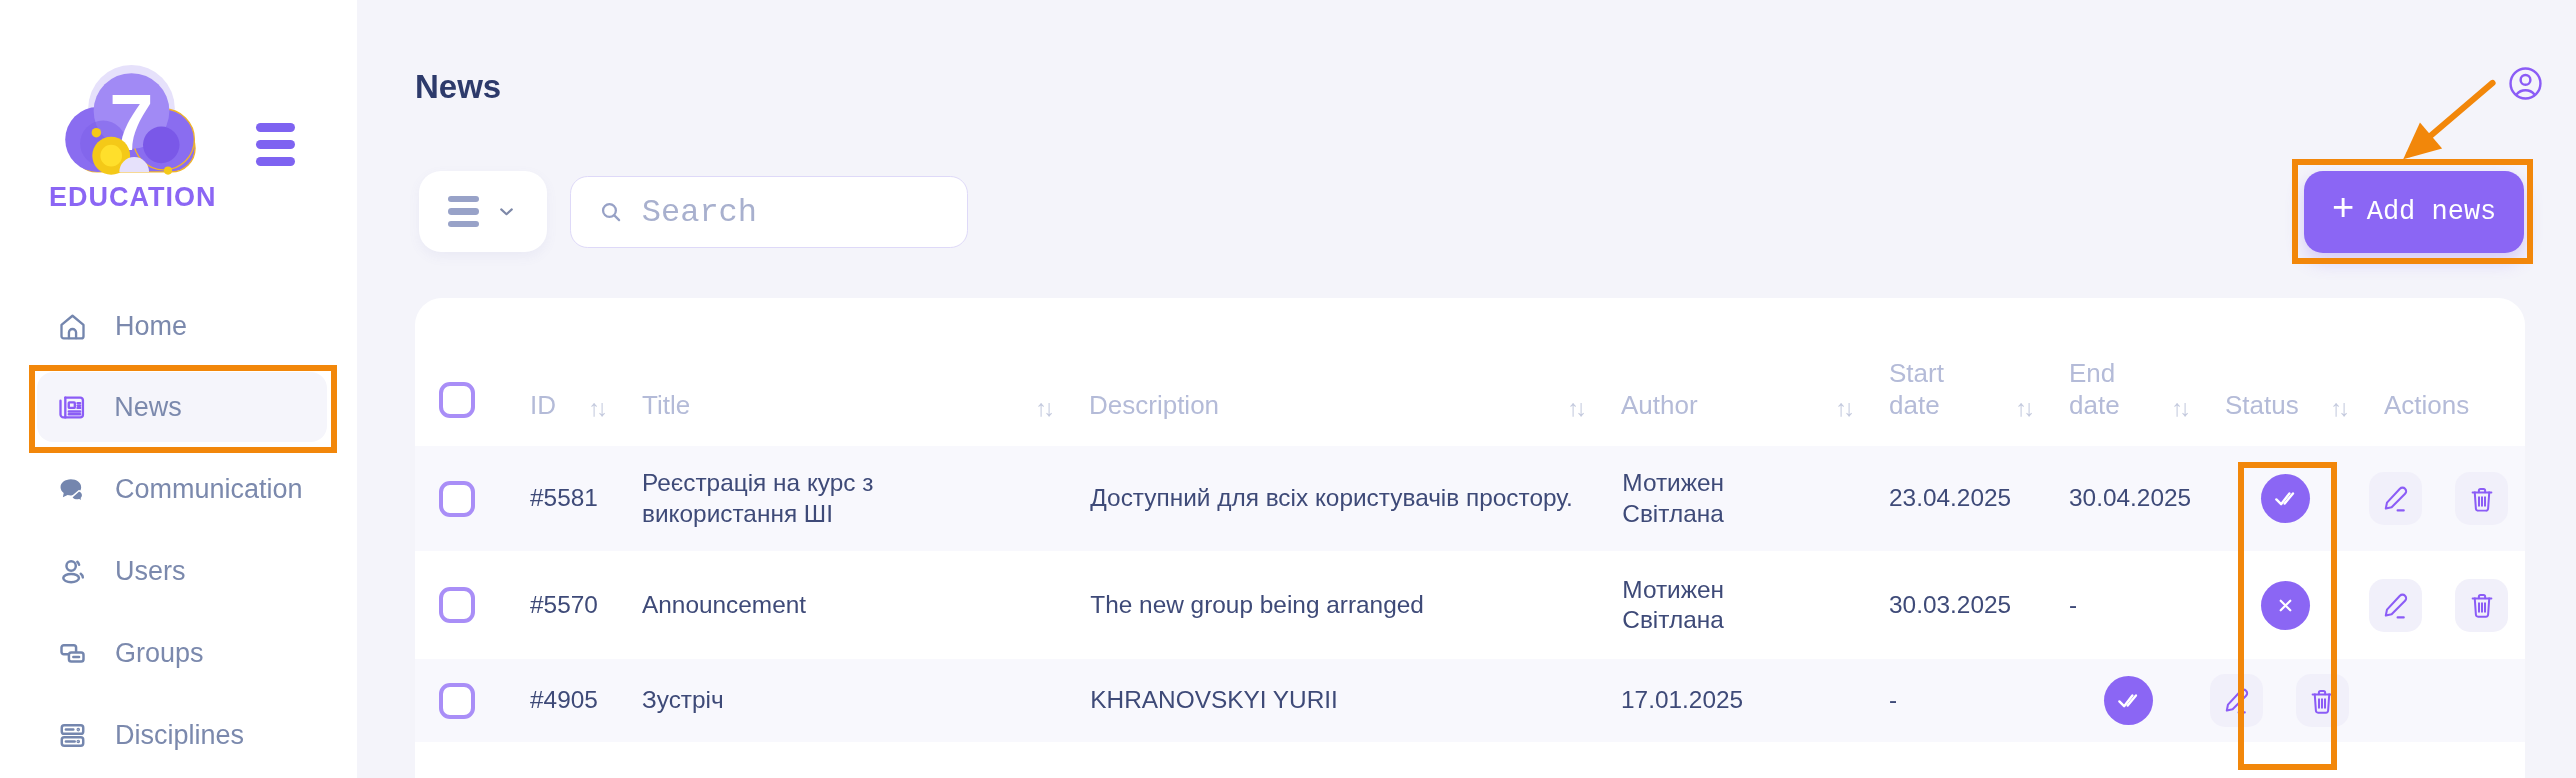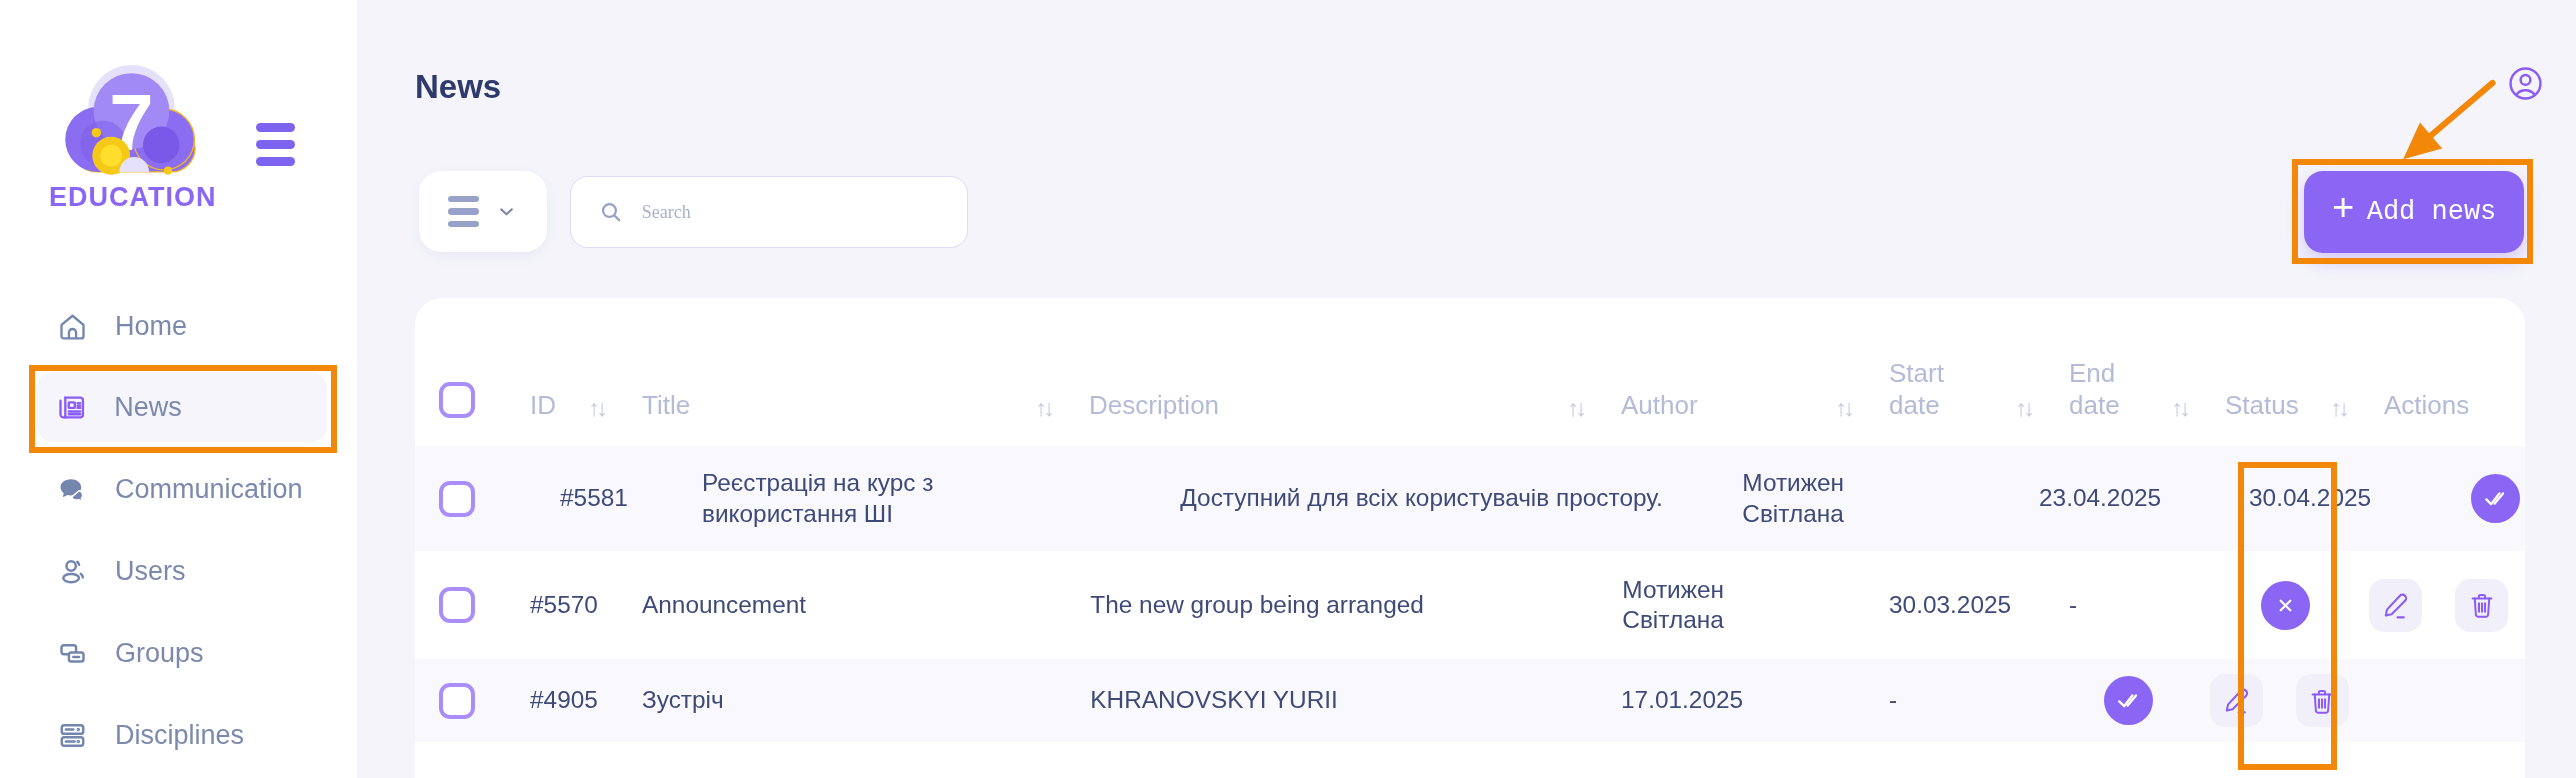--- a/index.html
+++ b/index.html
@@ -26,42 +26,42 @@
   .nav-item.active{height:70px;margin:5.4px 30px 6.1px 37px;padding-left:18.3px;background:var(--pill-bg);border-radius:16.3px;}
   .nav-item.active .nicon{color:var(--accent-icon);}
 
   
   .page-title{position:absolute;left:415px;top:68px;font-size:33px;font-weight:600;color:var(--title-text);}
   .avatar-btn{position:absolute;left:2506px;top:64px;width:39px;height:39px;background:none;border:none;cursor:pointer;color:var(--accent-icon);}
   .filter-btn{position:absolute;left:419px;top:171px;width:128px;height:81px;background:#fff;border:none;border-radius:22px;display:flex;align-items:center;justify-content:center;gap:16.3px;cursor:pointer;box-shadow:0 4.1px 12.2px rgba(110,110,180,.07);}
   .filter-bars{display:flex;flex-direction:column;gap:6.1px;}
   .filter-bars i{display:block;width:31px;height:6.1px;border-radius:3.4px;background:var(--filter-bars);}
   .search-box{position:absolute;left:570px;top:176px;width:398px;height:72px;background:#fff;border:1.7px solid var(--search-border);border-radius:17.6px;display:flex;align-items:center;padding-left:26px;gap:16.3px;}
-  .search-box input{flex:1;border:none;outline:none;background:transparent;font-family:Liberation Serif, serif;font-size:18px;color:var(--cell-text);min-width:0;padding-right:20.3px;}
+  .search-box input{flex:1;border:none;outline:none;background:transparent;font-family:Liberation Mono, monospace;font-size:32px;color:var(--cell-text);min-width:0;padding-right:20.3px;}
   .search-box input::placeholder{color:var(--placeholder);}
   .add-news-btn{position:absolute;left:2304px;top:171px;width:220px;height:82px;border:none;border-radius:19px;background:var(--accent);color:#fff;font-family:Liberation Mono, monospace;font-size:27px;display:flex;align-items:center;justify-content:center;gap:12.2px;cursor:pointer;box-shadow:0 8.1px 17.6px rgba(139,102,243,.30);}
   .add-news-btn .plus{font-size:38px;font-weight:300;line-height:0;margin-top:-4.1px;}
 
   
   .ann{position:absolute;border:6.1px solid var(--annotation);pointer-events:none;}
   .ann-news{left:28.5px;top:365px;width:308px;height:88px;}
   .ann-add{left:2292px;top:159px;width:241px;height:105px;}
   .ann-status{left:2238px;top:462px;width:99px;height:308px;}
   .ann-arrow{position:absolute;left:2382px;top:68px;pointer-events:none;}
 
   
   .card{position:absolute;left:415px;top:298px;width:2110px;height:481px;background:#fff;border-radius:27px 27px 0 0;}
   .grid{display:grid;grid-template-columns:96px 112px 447px 532px 268px 180px 156px 159px 160px;}
   .thead{height:148px;align-items:end;padding-bottom:24.4px;}
   .th{display:flex;align-items:flex-end;justify-content:space-between;padding-left:19px;padding-right:15px;font-size:26px;color:var(--head-text);line-height:1.22;}
   .th .wrap{max-width:85px;}
   .sort{font-size:23px;color:var(--sort-color);letter-spacing:-3.4px;padding-right:3.4px;cursor:pointer;}
   .row{align-items:center;border-bottom:5.4px solid #fff;}
   .row.tint{background:var(--row-tint);}
-  .row:nth-of-type(2){min-height:110px;gap:30px;}
+  .row:nth-of-type(2){min-height:110px;}
   .row:nth-of-type(3){min-height:103px;}
   .row:nth-of-type(4){min-height:88px;}
   .td{padding-left:19px;font-size:24.4px;color:var(--cell-text);line-height:1.25;}
   .td.c-desc,.td.c-author{padding-left:20.3px;}
   .td.c-author{padding-right:41px;}
   .td.c-title span{display:inline-block;max-width:380px;}
   .checkbox{width:36px;height:36px;background:#fff;border:4.7px solid var(--checkbox-border);border-radius:11px;margin-left:24px;cursor:pointer;}
   .th.c-check,.td.c-check{padding:0;display:flex;align-items:center;}
   .th.c-check{align-items:flex-end;padding-bottom:4.1px;}
   .td.c-status{padding:0;display:flex;justify-content:center;}

